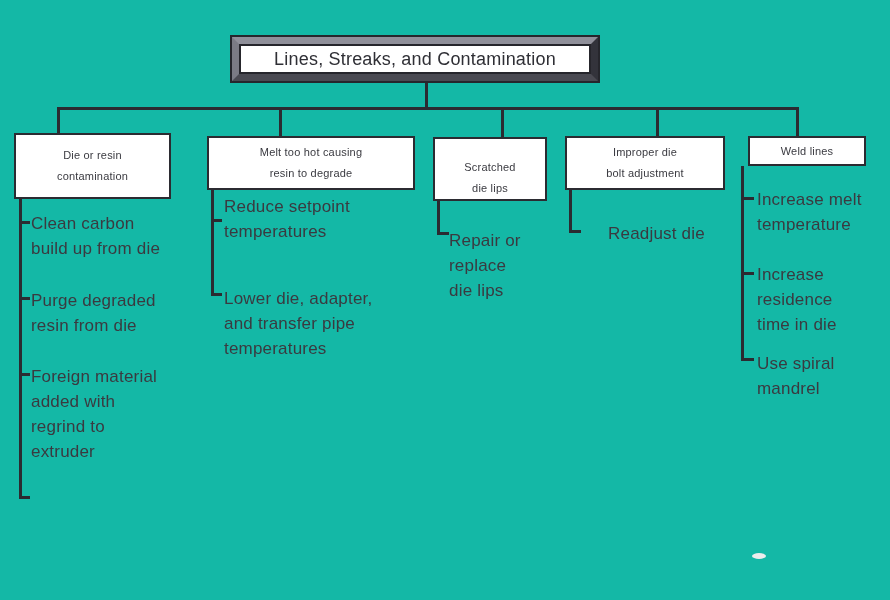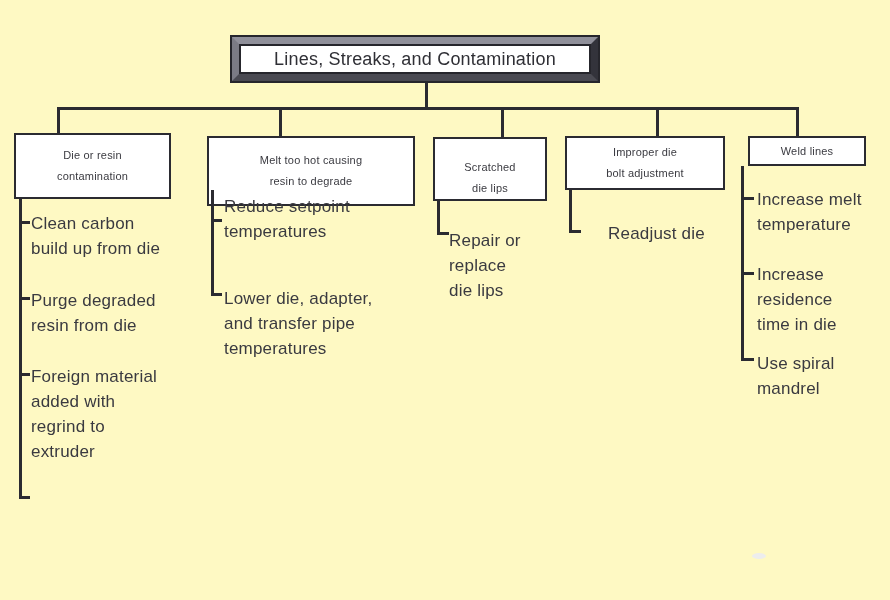--- a/index.html
+++ b/index.html
@@ -1,17 +1,17 @@
 <!DOCTYPE html>
 <html style="--line: #2b2b31; --text: #3a3a40;"><head>
 <meta charset="utf-8">
 <style>
   html,body { margin:0; padding:0; background:#fff; }
   .canvas {
-    position:relative; width:890px; height:600px; background:#fef9c3;
+    position:relative; width:890px; height:600px; background:#14b8a6;
     font-family:"Liberation Sans", sans-serif; overflow:hidden;
   }
   .hl, .vl { position:absolute; background:var(--line,#2b2b31); }
   .hl { height:3px; }
   .vl { width:3px; }
   .hbox {
     position:absolute; box-sizing:border-box; border:2px solid var(--line,#2b2b31);
     background:#fff; display:flex; align-items:center; justify-content:center;
     text-align:center; white-space:pre-line; font-size:11px; line-height:21px;
     color:var(--text,#3a3a40); letter-spacing:0.2px;
@@ -69,21 +69,21 @@
   <div class="hl" style="left:19px; top:496px; width:11px;"></div>
   <div class="item" style="left:31px; top:211px; width:160px;">Clean carbon
 build up from die</div>
   <div class="item" style="left:31px; top:288px; width:170px;">Purge degraded
 resin from die</div>
   <div class="item" style="left:31px; top:364px; width:170px;">Foreign material
 added with
 regrind to
 extruder</div>
 
-  <div class="hbox" style="left:207px; top:136px; width:208px; height:70px;">
+  <div class="hbox" style="left:207px; top:136px; width:208px; height:54px;">
     <span>Melt too hot causing
 resin to degrade</span>
   </div>
   <div class="vl" style="left:211px; top:190px; height:106px;"></div>
   <div class="hl" style="left:211px; top:219px; width:11px;"></div>
   <div class="hl" style="left:211px; top:293px; width:11px;"></div>
   <div class="item" style="left:224px; top:194px; width:190px;">Reduce setpoint
 temperatures</div>
   <div class="item" style="left:224px; top:286px; width:200px;">Lower die, adapter,
 and transfer pipe

